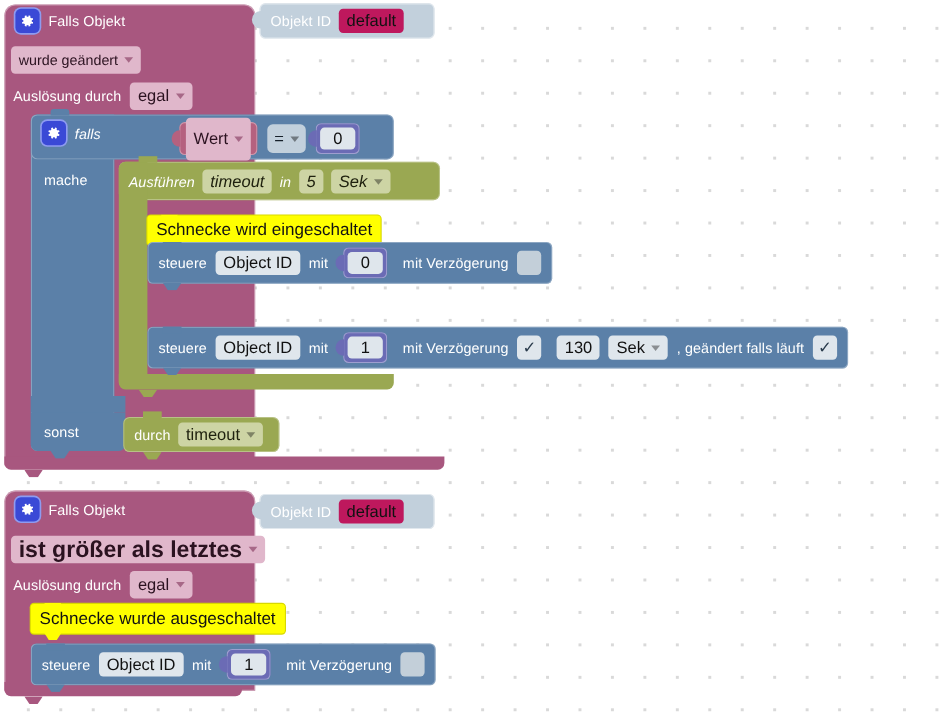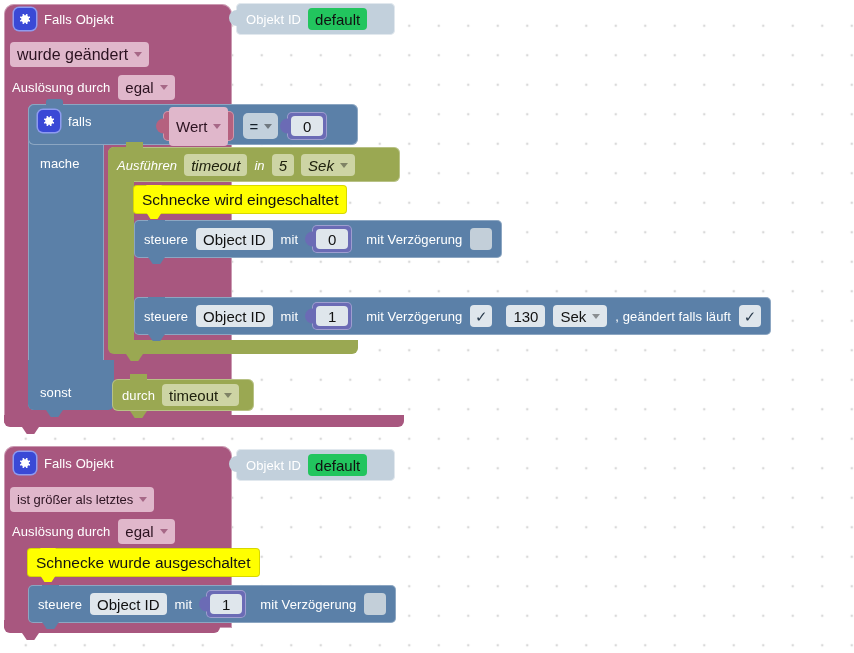--- a/index.html
+++ b/index.html
@@ -38,21 +38,21 @@
   
   .field{
     display:inline-flex;align-items:center;justify-content:center;
     height:22px;padding:0 7px;border-radius:4px;
     font-size:15px;color:#111;white-space:nowrap;
     background:#dfe6ec;
     vertical-align:middle;
   }
   .field.pink{background:#e0b7cb;color:#2b1220;}
   .field.olivelight{background:#cdd4a4;color:#20220f;}
-  .field.steel{background:#22c55e;}
+  .field.steel{background:#be185d;}
   .field.dropdown::after{
     content:"";
     display:inline-block;
     margin-left:6px;
     border-left:4.5px solid transparent;
     border-right:4.5px solid transparent;
     border-top:5px solid rgba(0,0,0,.38);
   }
   .field.pink.dropdown::after{border-top-color:rgba(120,40,80,.55);}
 
@@ -166,38 +166,38 @@
 
   <div class="blk c-steel" style="left:236px;top:3px;width:159px;height:32px;border-radius:5px;
               display:flex;align-items:center;gap:7px;padding:0 10px;
               box-shadow:0 0 0 1px rgba(255,255,255,.5) inset;">
     <span class="lbl">Objekt ID</span>
     <span class="field steel">default</span>
   </div>
   <div class="blk c-steel" style="left:229px;top:10px;width:9px;height:16px;border-radius:8px 0 0 8px;"></div>
 
   <div class="abs" style="left:10px;top:42px;">
-    <span class="field pink dropdown" style="height:25px;font-size:16px;">wurde geändert</span>
+    <span class="field pink dropdown" style="height:25px;font-size:13px;">wurde geändert</span>
   </div>
 
   <div class="abs row" style="left:12px;top:75px;">
     <span class="lbl">Auslösung durch</span>
     <span class="field pink dropdown" style="height:25px;">egal</span>
   </div>
 
   <div class="blk c-blue" style="left:28px;top:104px;width:76px;height:306px;border-radius:6px 0 0 6px;
               box-shadow:0 0 0 1px rgba(255,255,255,.3) inset;"></div>
   <div class="blk c-blue" style="left:28px;top:104px;width:330px;height:41px;border-radius:6px;
               box-shadow:0 0 0 1px rgba(255,255,255,.3) inset;"></div>
   <div class="blk c-blue" style="left:28px;top:360px;width:86px;height:15px;"></div>
   <div class="blk c-blue" style="left:28px;top:375px;width:86px;height:35px;border-radius:0 0 6px 6px;"></div>
   <div class="blk c-blue" style="left:46px;top:410px;width:17px;height:7px;clip-path:polygon(0 0,100% 0,72% 100%,28% 100%);"></div>
   <div class="blk c-blue" style="left:46px;top:99px;width:17px;height:6px;border-radius:3px 3px 0 0;"></div>
 
-  <div class="abs row" style="left:38px;top:110px;">
+  <div class="abs row" style="left:38px;top:110px;font-style:italic;">
     <span class="gear">
       <svg width="14" height="14" viewBox="0 0 24 24" aria-hidden="true">
         <path fill="#ffffff" d="M12 8.2a3.8 3.8 0 1 0 0 7.6 3.8 3.8 0 0 0 0-7.6zm0 5.9a2.1 2.1 0 1 1 0-4.2 2.1 2.1 0 0 1 0 4.2z"></path>
         <path fill="#ffffff" d="M20.3 13.6l-1.7-.4a6.8 6.8 0 0 0 0-2.4l1.7-.4a.6.6 0 0 0 .4-.7l-.5-1.8a.6.6 0 0 0-.7-.4l-1.7.5a6.9 6.9 0 0 0-1.7-1.7l.5-1.7a.6.6 0 0 0-.4-.7l-1.8-.5a.6.6 0 0 0-.7.4l-.4 1.7a6.8 6.8 0 0 0-2.4 0l-.4-1.7a.6.6 0 0 0-.7-.4l-1.8.5a.6.6 0 0 0-.4.7l.5 1.7A6.9 6.9 0 0 0 6.4 8l-1.7-.5a.6.6 0 0 0-.7.4l-.5 1.8a.6.6 0 0 0 .4.7l1.7.4a6.8 6.8 0 0 0 0 2.4l-1.7.4a.6.6 0 0 0-.4.7l.5 1.8a.6.6 0 0 0 .7.4l1.7-.5a6.9 6.9 0 0 0 1.7 1.7l-.5 1.7a.6.6 0 0 0 .4.7l1.8.5a.6.6 0 0 0 .7-.4l.4-1.7a6.8 6.8 0 0 0 2.4 0l.4 1.7a.6.6 0 0 0 .7.4l1.8-.5a.6.6 0 0 0 .4-.7l-.5-1.7a6.9 6.9 0 0 0 1.7-1.7l1.7.5a.6.6 0 0 0 .7-.4l.5-1.8a.6.6 0 0 0-.4-.7z"></path>
       </svg>
     </span>
     <span class="lbl">falls</span>
   </div>
 
   <div class="abs row" style="left:163px;top:111px;gap:9px;">
@@ -225,21 +225,21 @@
   <div class="blk c-olive" style="left:126px;top:142px;width:17px;height:6px;"></div>
 
   <div class="abs row" style="left:117px;top:154px;gap:7px;font-style:italic;">
     <span class="lbl">Ausführen</span>
     <span class="field olivelight">timeout</span>
     <span class="lbl">in</span>
     <span class="field olivelight">5</span>
     <span class="field olivelight dropdown">Sek</span>
   </div>
 
-  <div class="note" style="left:134px;top:186px;">
+  <div class="note" style="left:134px;top:196px;">
     <span>Schnecke wird eingeschaltet</span>
   </div>
 
   <div class="stmt" style="left:134px;top:220px;">
     <span class="notch-top"></span>
     <span class="notch-bot"></span>
     <span class="lbl">steuere</span>
     <span class="field">Object ID</span>
     <span class="lbl">mit</span>
     <span class="numblk" style="margin-left:6px;">
@@ -293,21 +293,21 @@
 
   <div class="blk c-steel" style="left:236px;top:449px;width:159px;height:32px;border-radius:5px;
               display:flex;align-items:center;gap:7px;padding:0 10px;
               box-shadow:0 0 0 1px rgba(255,255,255,.5) inset;">
     <span class="lbl">Objekt ID</span>
     <span class="field steel">default</span>
   </div>
   <div class="blk c-steel" style="left:229px;top:456px;width:9px;height:16px;border-radius:8px 0 0 8px;"></div>
 
   <div class="abs" style="left:10px;top:487px;">
-    <span class="field pink dropdown" style="height:25px;font-size:13px;">ist größer als letztes</span>
+    <span class="field pink dropdown" style="height:25px;font-size:21px;font-weight:bold;">ist größer als letztes</span>
   </div>
 
   <div class="abs row" style="left:12px;top:519px;">
     <span class="lbl">Auslösung durch</span>
     <span class="field pink dropdown" style="height:25px;">egal</span>
   </div>
 
   <div class="note" style="left:28px;top:549px;">
     <span>Schnecke wurde ausgeschaltet</span>
   </div>

